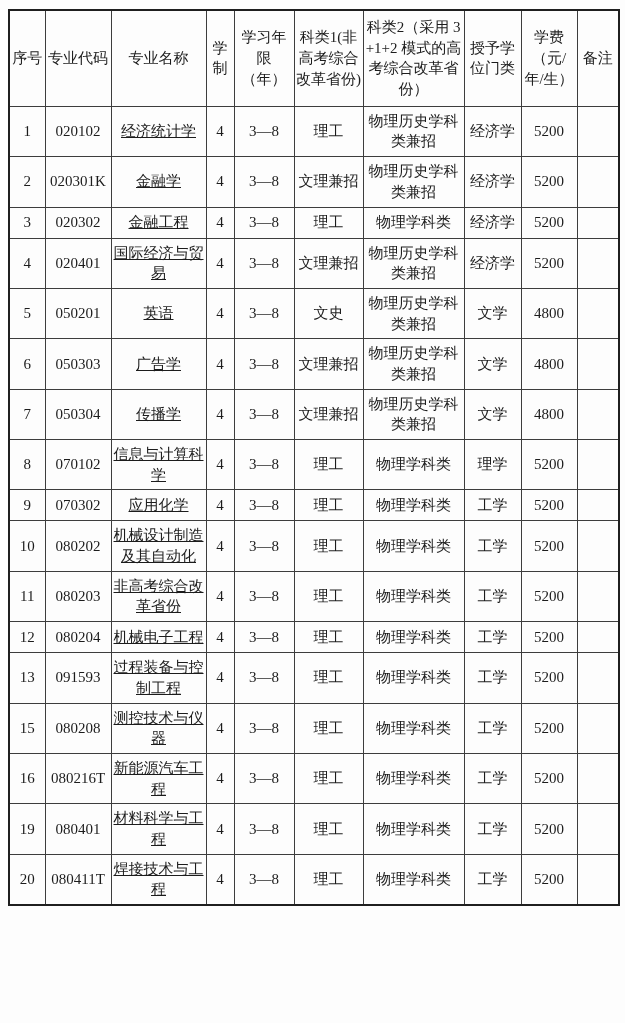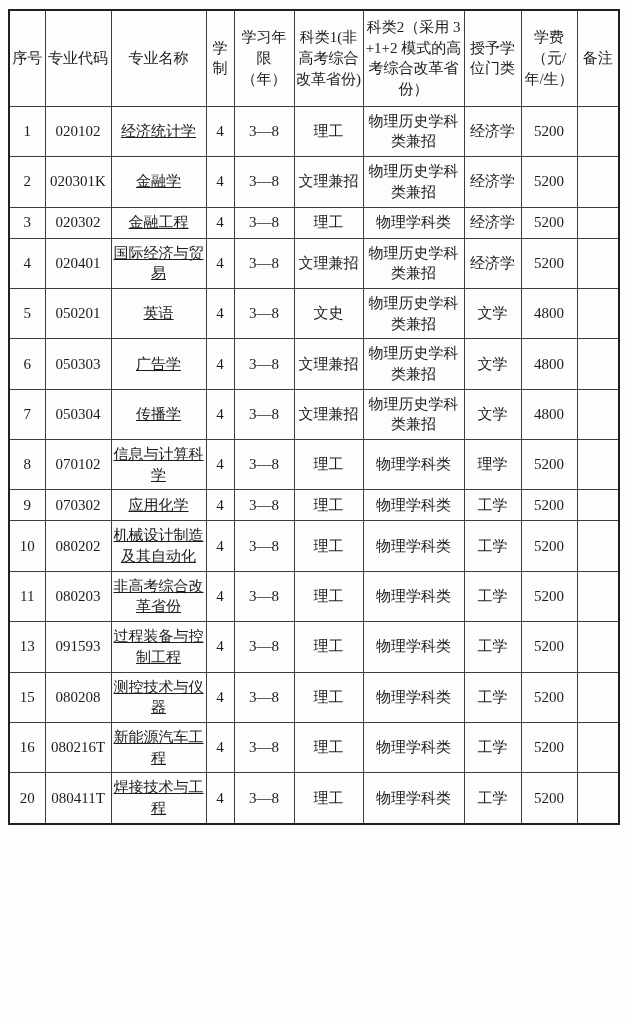--- a/index.html
+++ b/index.html
@@ -219,20 +219,32 @@
           <td class="col-name">非高考综合改革省份</td>
           <td class="col-length">4</td>
           <td class="col-years">3—8</td>
           <td class="col-cat1">理工</td>
           <td class="col-cat2">物理学科类</td>
           <td class="col-degree">工学</td>
           <td class="col-fee">5200</td>
           <td class="col-note"></td>
         </tr>
         <tr>
+          <td class="col-index">12</td>
+          <td class="col-code">080204</td>
+          <td class="col-name">机械电子工程</td>
+          <td class="col-length">4</td>
+          <td class="col-years">3—8</td>
+          <td class="col-cat1">理工</td>
+          <td class="col-cat2">物理学科类</td>
+          <td class="col-degree">工学</td>
+          <td class="col-fee">5200</td>
+          <td class="col-note"></td>
+        </tr>
+        <tr>
           <td class="col-index">13</td>
           <td class="col-code">091593</td>
           <td class="col-name">过程装备与控制工程</td>
           <td class="col-length">4</td>
           <td class="col-years">3—8</td>
           <td class="col-cat1">理工</td>
           <td class="col-cat2">物理学科类</td>
           <td class="col-degree">工学</td>
           <td class="col-fee">5200</td>
           <td class="col-note"></td>
@@ -246,20 +258,32 @@
           <td class="col-cat1">理工</td>
           <td class="col-cat2">物理学科类</td>
           <td class="col-degree">工学</td>
           <td class="col-fee">5200</td>
           <td class="col-note"></td>
         </tr>
         <tr>
           <td class="col-index">16</td>
           <td class="col-code">080216T</td>
           <td class="col-name">新能源汽车工程</td>
+          <td class="col-length">4</td>
+          <td class="col-years">3—8</td>
+          <td class="col-cat1">理工</td>
+          <td class="col-cat2">物理学科类</td>
+          <td class="col-degree">工学</td>
+          <td class="col-fee">5200</td>
+          <td class="col-note"></td>
+        </tr>
+        <tr>
+          <td class="col-index">19</td>
+          <td class="col-code">080401</td>
+          <td class="col-name">材料科学与工程</td>
           <td class="col-length">4</td>
           <td class="col-years">3—8</td>
           <td class="col-cat1">理工</td>
           <td class="col-cat2">物理学科类</td>
           <td class="col-degree">工学</td>
           <td class="col-fee">5200</td>
           <td class="col-note"></td>
         </tr>
         <tr>
           <td class="col-index">20</td>

